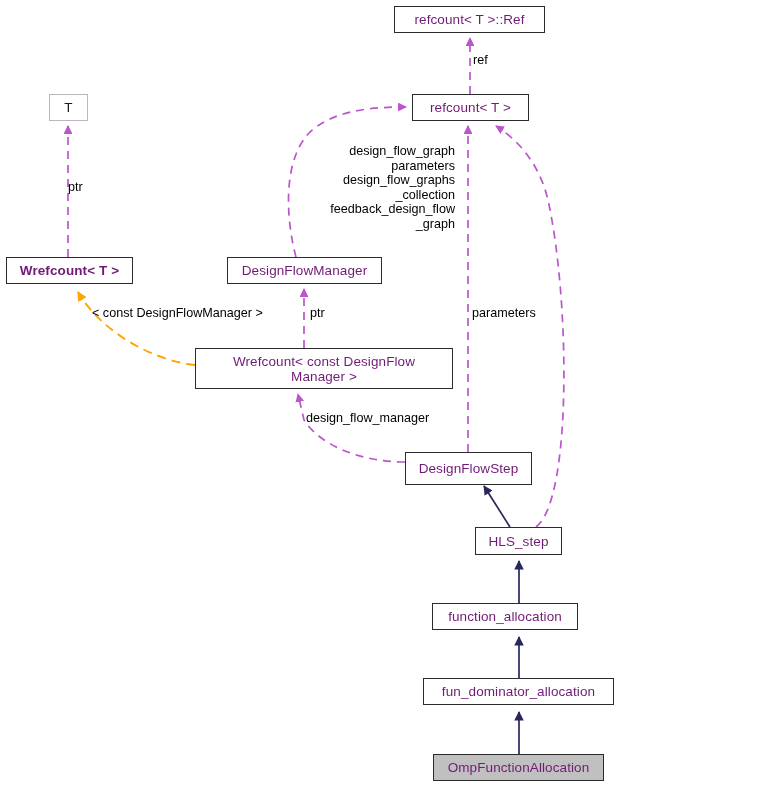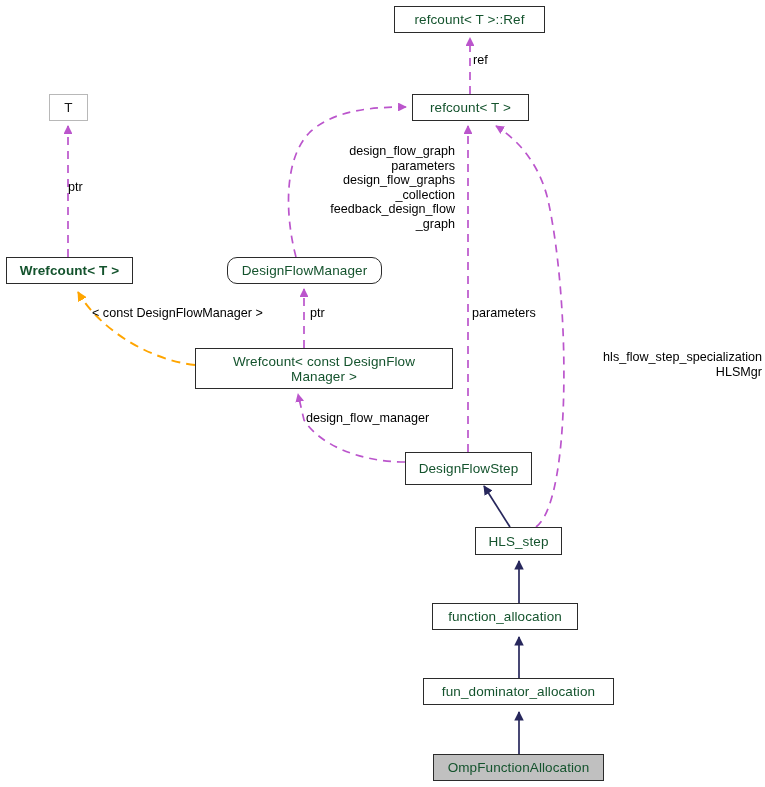--- a/index.html
+++ b/index.html
@@ -27,21 +27,21 @@
   }
   .node {
     position: absolute;
     box-sizing: border-box;
     display: flex;
     align-items: center;
     justify-content: center;
     text-align: center;
     border: 1px solid #2b2b2b;
     background: #ffffff;
-    color: #14532d;
+    color: #701a75;
     font-size: 13.5px;
     line-height: 15px;
     white-space: pre-line;
     letter-spacing: 0.1px;
   }
   .node.current {
     background: #c0c0c0;
     border-color: #2b2b2b;
   }
   .node.faint {
@@ -104,21 +104,21 @@
   </svg>
 
   <div class="node" style="left:394px; top:6px; width:151px; height:27px;">refcount&lt; T &gt;::Ref</div>
 
   <div class="node faint" style="left:49px; top:94px; width:39px; height:27px;">T</div>
 
   <div class="node" style="left:412px; top:94px; width:117px; height:27px;">refcount&lt; T &gt;</div>
 
   <div class="node" style="left:6px; top:257px; width:127px; height:27px;font-weight:bold;">Wrefcount&lt; T &gt;</div>
 
-  <div class="node" style="left:227px; top:257px; width:155px; height:27px;border-radius:10px;">DesignFlowManager</div>
+  <div class="node" style="left:227px; top:257px; width:155px; height:27px;">DesignFlowManager</div>
 
   <div class="node" style="left:195px; top:348px; width:258px; height:41px;">Wrefcount&lt; const DesignFlow
 Manager &gt;</div>
 
   <div class="node" style="left:405px; top:452px; width:127px; height:33px;">DesignFlowStep</div>
 
   <div class="node" style="left:475px; top:527px; width:87px; height:28px;">HLS_step</div>
 
   <div class="node" style="left:432px; top:603px; width:146px; height:27px;">function_allocation</div>
 
@@ -136,18 +136,16 @@
 _graph</div>
 
   <div class="edge-label left" style="left:68px; top:180px;">ptr</div>
 
   <div class="edge-label left" style="left:92px; top:306px;">&lt; const DesignFlowManager &gt;</div>
 
   <div class="edge-label left" style="left:310px; top:306px;">ptr</div>
 
   <div class="edge-label left" style="left:472px; top:306px;">parameters</div>
 
-  <div class="edge-label" style="left:570px; top:350px; width:192px;">hls_flow_step_specialization
-HLSMgr</div>
 
   <div class="edge-label left" style="left:306px; top:411px;">design_flow_manager</div>
 
 </div>
 
 </body></html>

